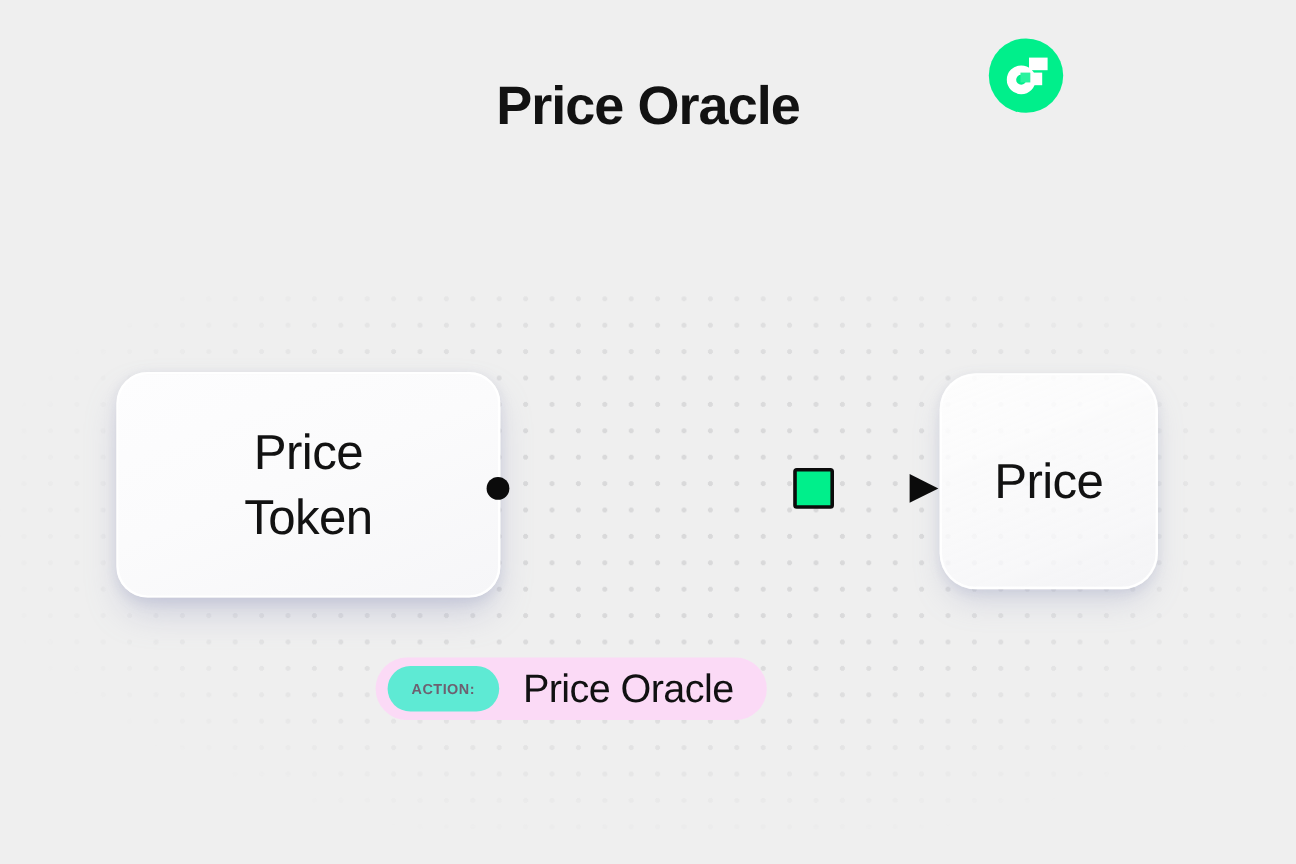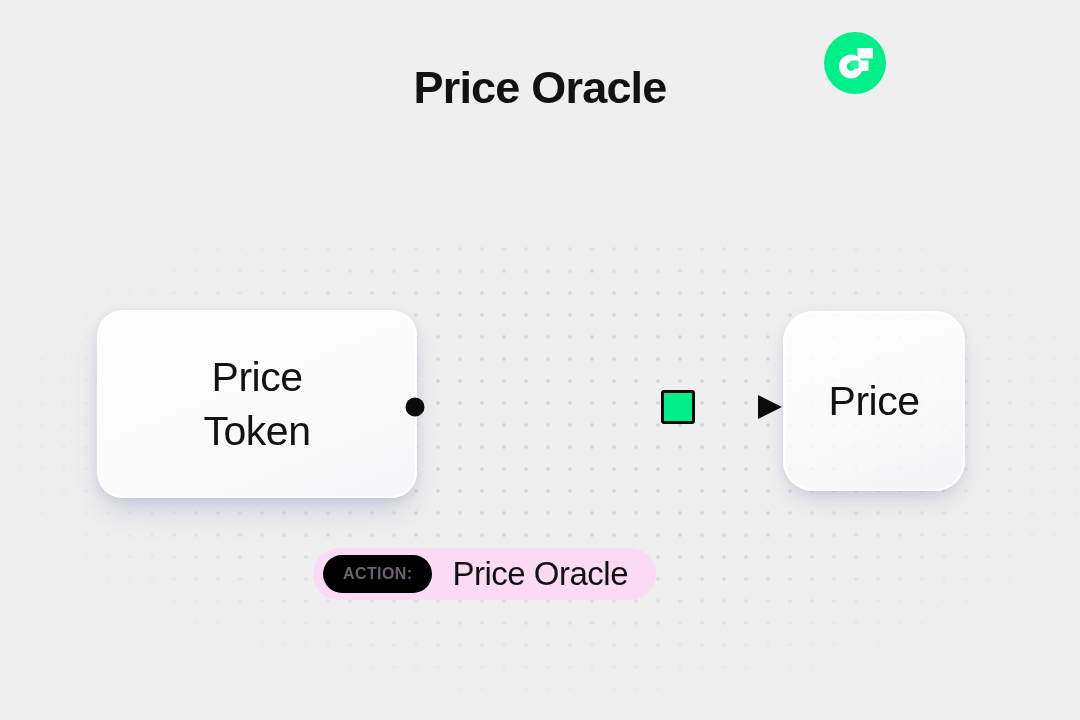--- a/index.html
+++ b/index.html
@@ -106,22 +106,22 @@
     height:52px;
     display:flex; align-items:center;
     padding:0 28px 0 10px;
     border-radius:26px;
     background:#fbdaf6;
   }
   #action-badge {
     display:flex; align-items:center; justify-content:center;
     height:38px; padding:0 20px;
     border-radius:19px;
-    background:#000000;
-    font-size:16px; font-weight:600;
+    background:#5eead4;
+    font-size:12px; font-weight:600;
     letter-spacing:0.4px;
     color:#6d6070;
   }
   #action-value {
     margin-left:20px;
     font-size:33px; font-weight:400;
     letter-spacing:-0.5px;
     color:#111112;
   }
 </style>

